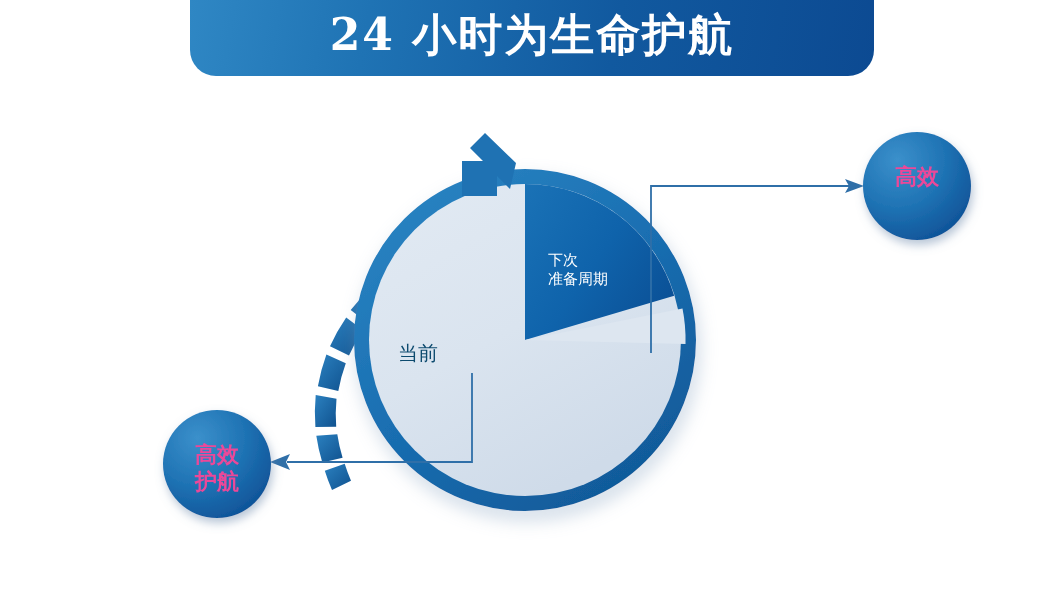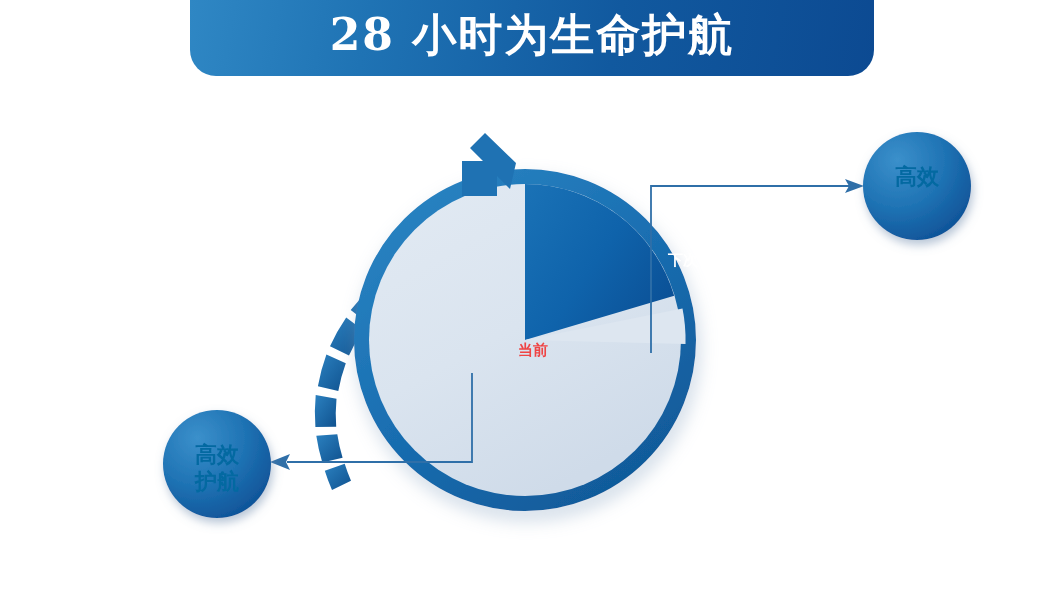--- a/index.html
+++ b/index.html
@@ -53,67 +53,67 @@
     position: absolute;
     left: 0;
     top: 0;
     width: 1063px;
     height: 523px;
   }
 
   
   .pie-label {
     position: absolute;
-    text-align: right;
+    text-align: left;
     line-height: 1.25;
-    font-weight: bold;
+    font-weight: normal;
     white-space: nowrap;
     pointer-events: none;
   }
   #label-next-cycle {
     left: 548px;
     top: 175px;
     width: 150px;
     font-size: 15px;
     color: #ffffff;
   }
   #label-current-cycle {
     left: 398px;
     top: 265px;
     width: 150px;
-    font-size: 15px;
-    color: #ef4444;
+    font-size: 20px;
+    color: #0c4a6e;
   }
 
   .bubble-label {
     position: absolute;
     text-align: center;
     line-height: 1.22;
     font-weight: bold;
     font-size: 22px;
-    color: #0369a1;
+    color: #ec4899;
     white-space: nowrap;
     pointer-events: none;
   }
   #bubble-label-right {
     left: 860px;
     top: 88px;
     width: 114px;
   }
   #bubble-label-left {
     left: 160px;
     top: 366px;
     width: 114px;
   }
 </style>
 </head>
 <body>
 
 <div id="title-banner">
-  <div class="title-text">28 小时为生命护航</div>
+  <div class="title-text">24 小时为生命护航</div>
 </div>
 
 <div id="diagram-stage">
 
   <svg id="diagram-svg" viewBox="0 0 1063 523">
     <defs>
 
       <linearGradient id="gradDial" x1="0" y1="0" x2="0.55" y2="1">
         <stop offset="0%" stop-color="#e2eaf3"></stop>
         <stop offset="55%" stop-color="#dae4ef"></stop>
@@ -182,20 +182,21 @@
     </g>
     <path d="M 270 386 L 290 378 L 286 386 L 290 394 Z" fill="#2f6fa8"></path>
 
     <circle cx="917" cy="110" r="54" fill="url(#gradBubble)" filter="url(#bubbleShadow)"></circle>
 
     <circle cx="217" cy="388" r="54" fill="url(#gradBubble)" filter="url(#bubbleShadow)"></circle>
   </svg>
 
   <div class="pie-label" id="label-next-cycle">
     <div>下次</div>
+    <div>准备周期</div>
   </div>
 
   <div class="pie-label" id="label-current-cycle">
     <div>当前</div>
   </div>
 
   <div class="bubble-label" id="bubble-label-right">
     <div>高效</div>
   </div>
 

